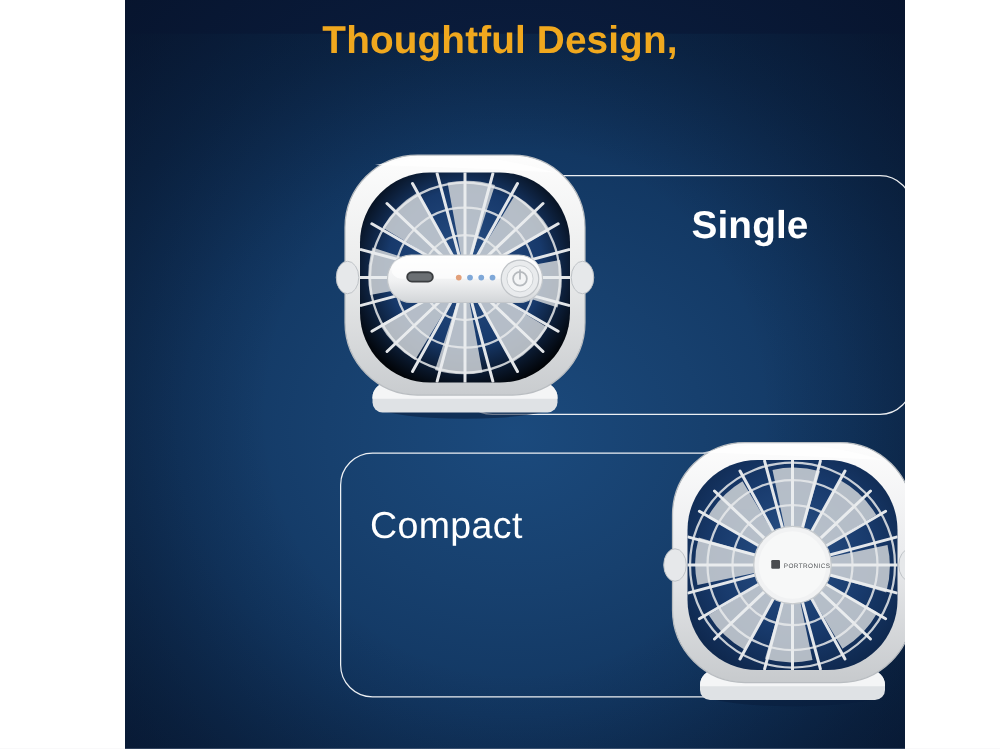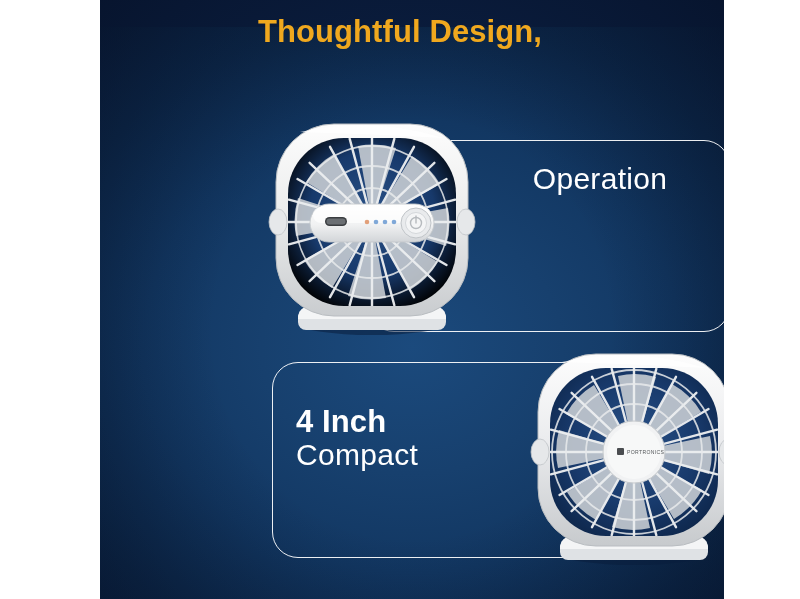--- a/index.html
+++ b/index.html
@@ -54,25 +54,24 @@
     <div class="vign"></div>
 
     <div class="head l1">
       <span class="t-gold">Thoughtful Design,</span>
     </div>
 
     <div class="card" id="card1"></div>
     <div class="card" id="card2"></div>
 
     <div class="ctext" id="t1">
-      <div class="light">Operation</div>
+      <div class="bold">Single</div>
     </div>
 
     <div class="ctext" id="t2">
-      <div class="bold">4 Inch</div>
       <div class="light">Compact</div>
     </div>
 
     <div class="fan" id="fan1">
       <svg viewBox="0 0 212 232">
         <defs>
           <linearGradient id="bodyG1" x1="0" y1="0" x2="0" y2="1">
             <stop offset="0" stop-color="#fdfdfd"></stop>
             <stop offset="0.45" stop-color="#eceded"></stop>
             <stop offset="1" stop-color="#c9cccf"></stop>

